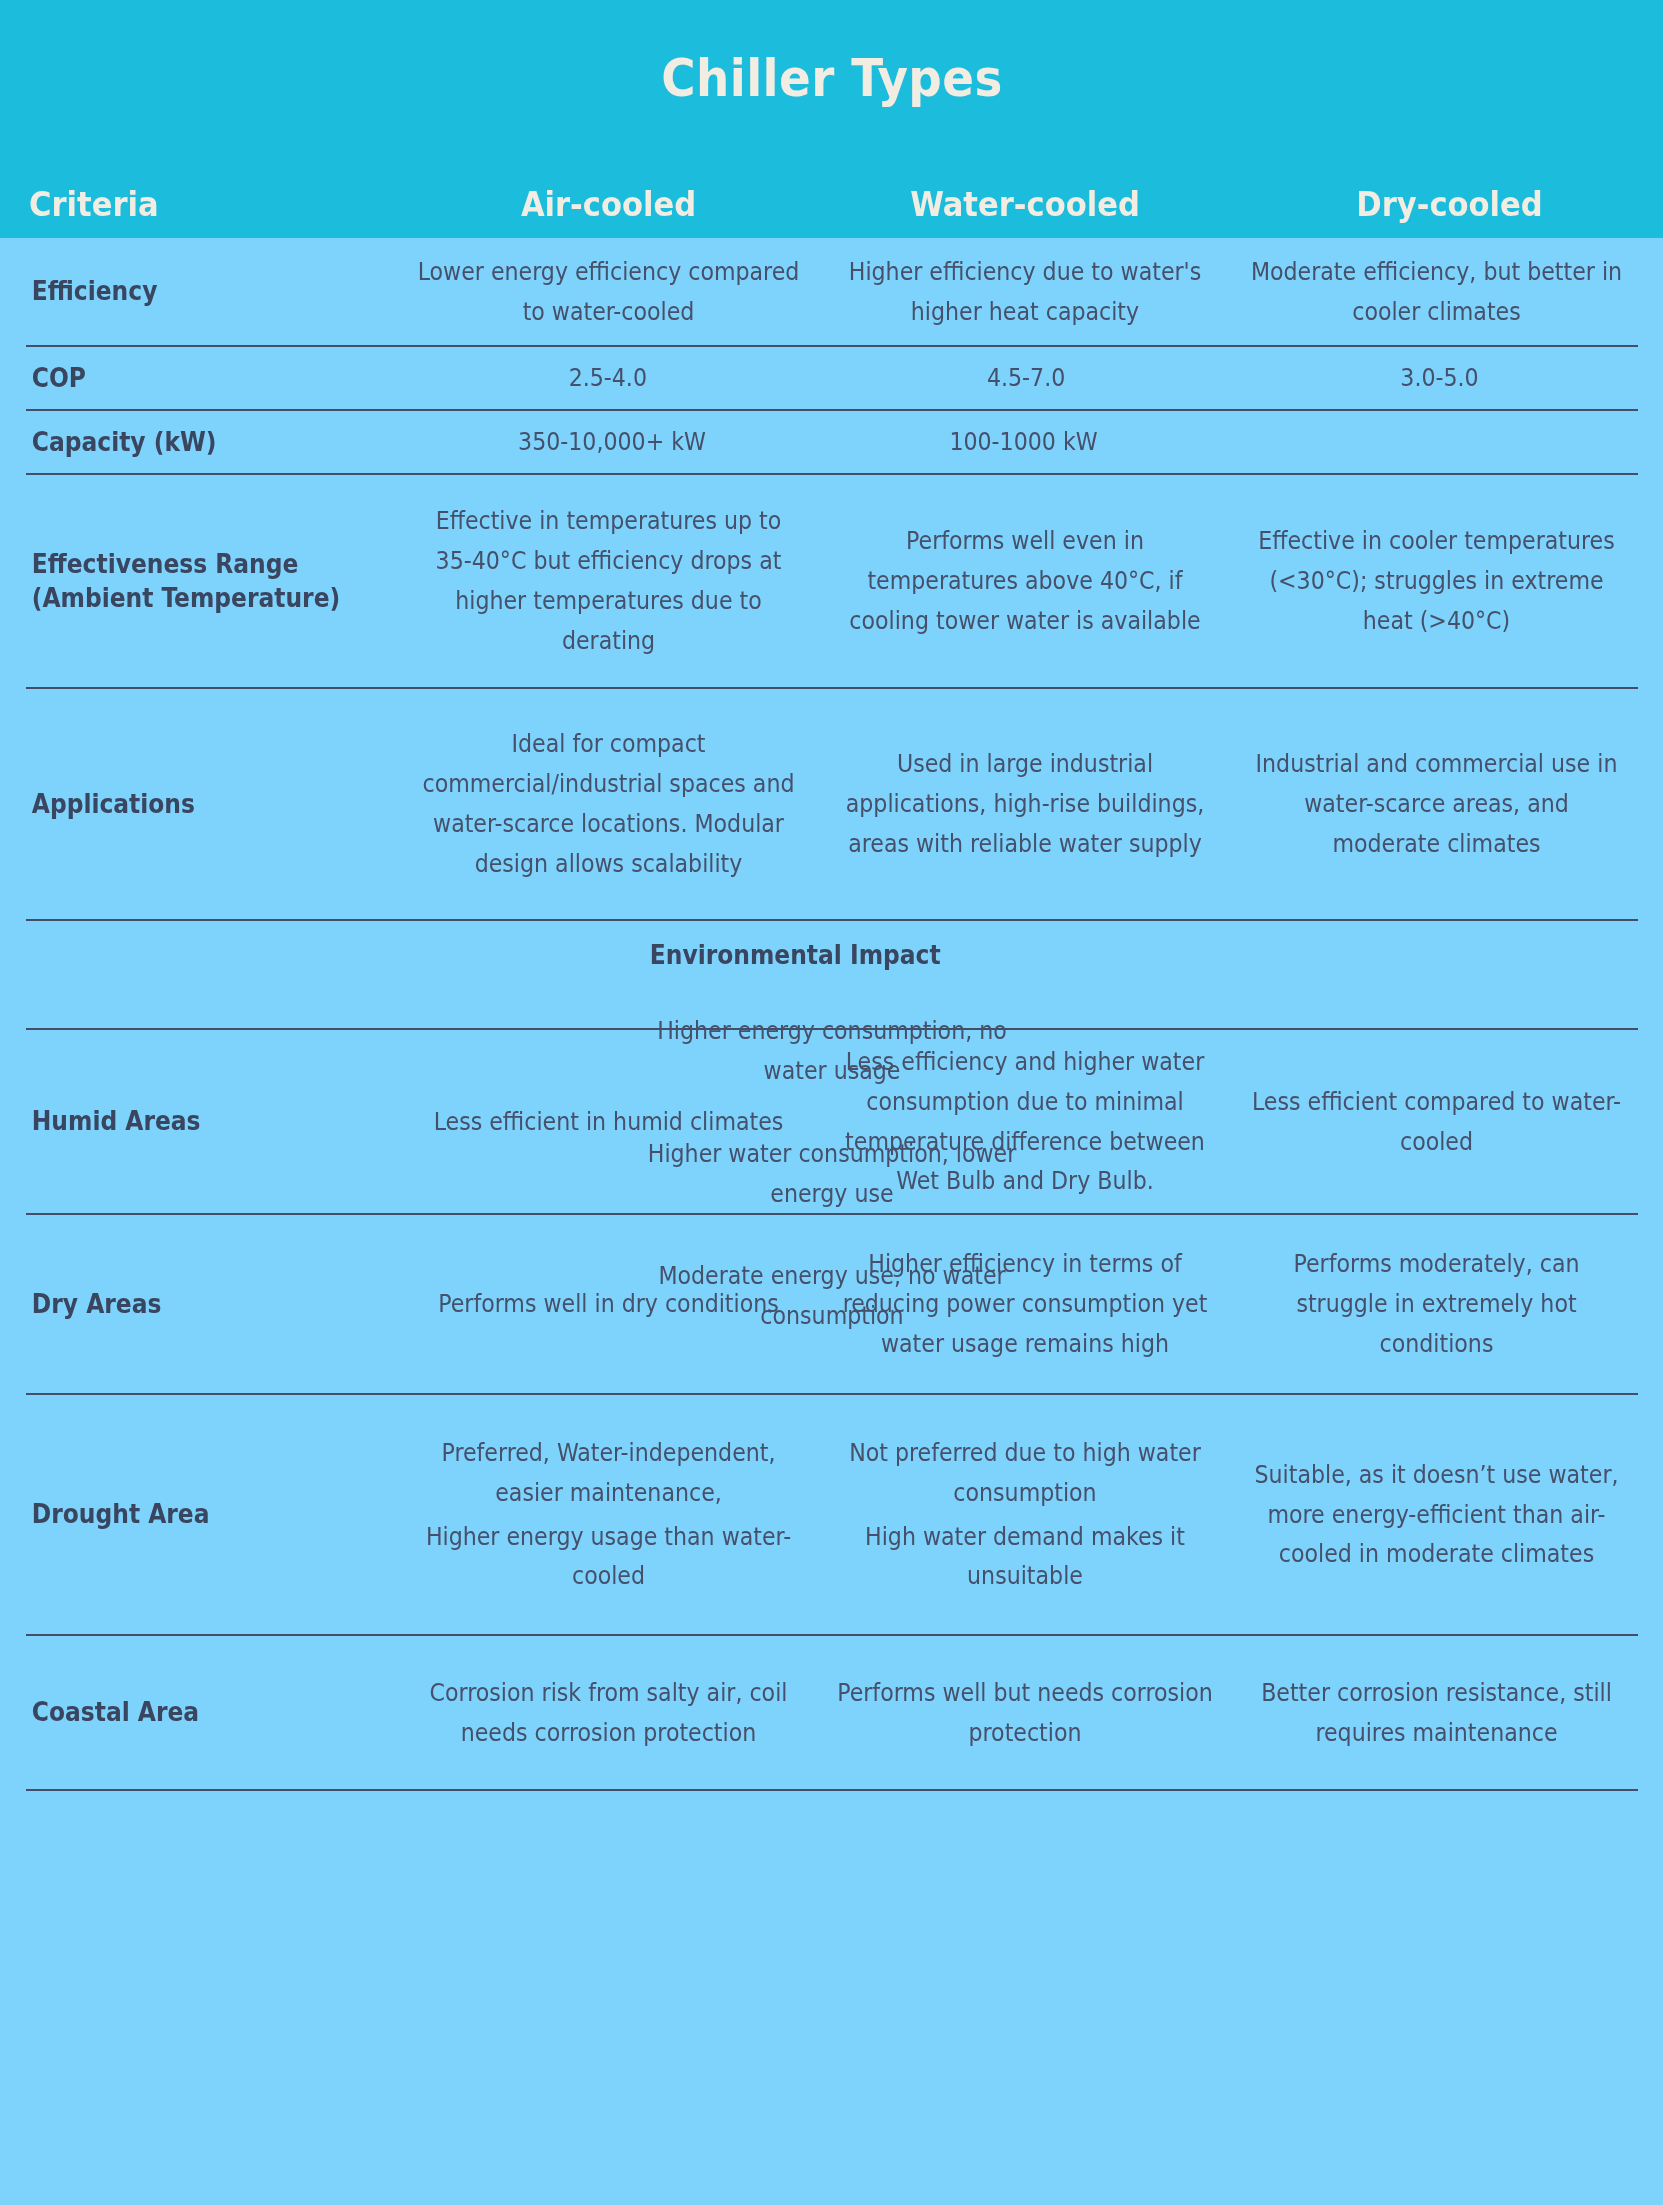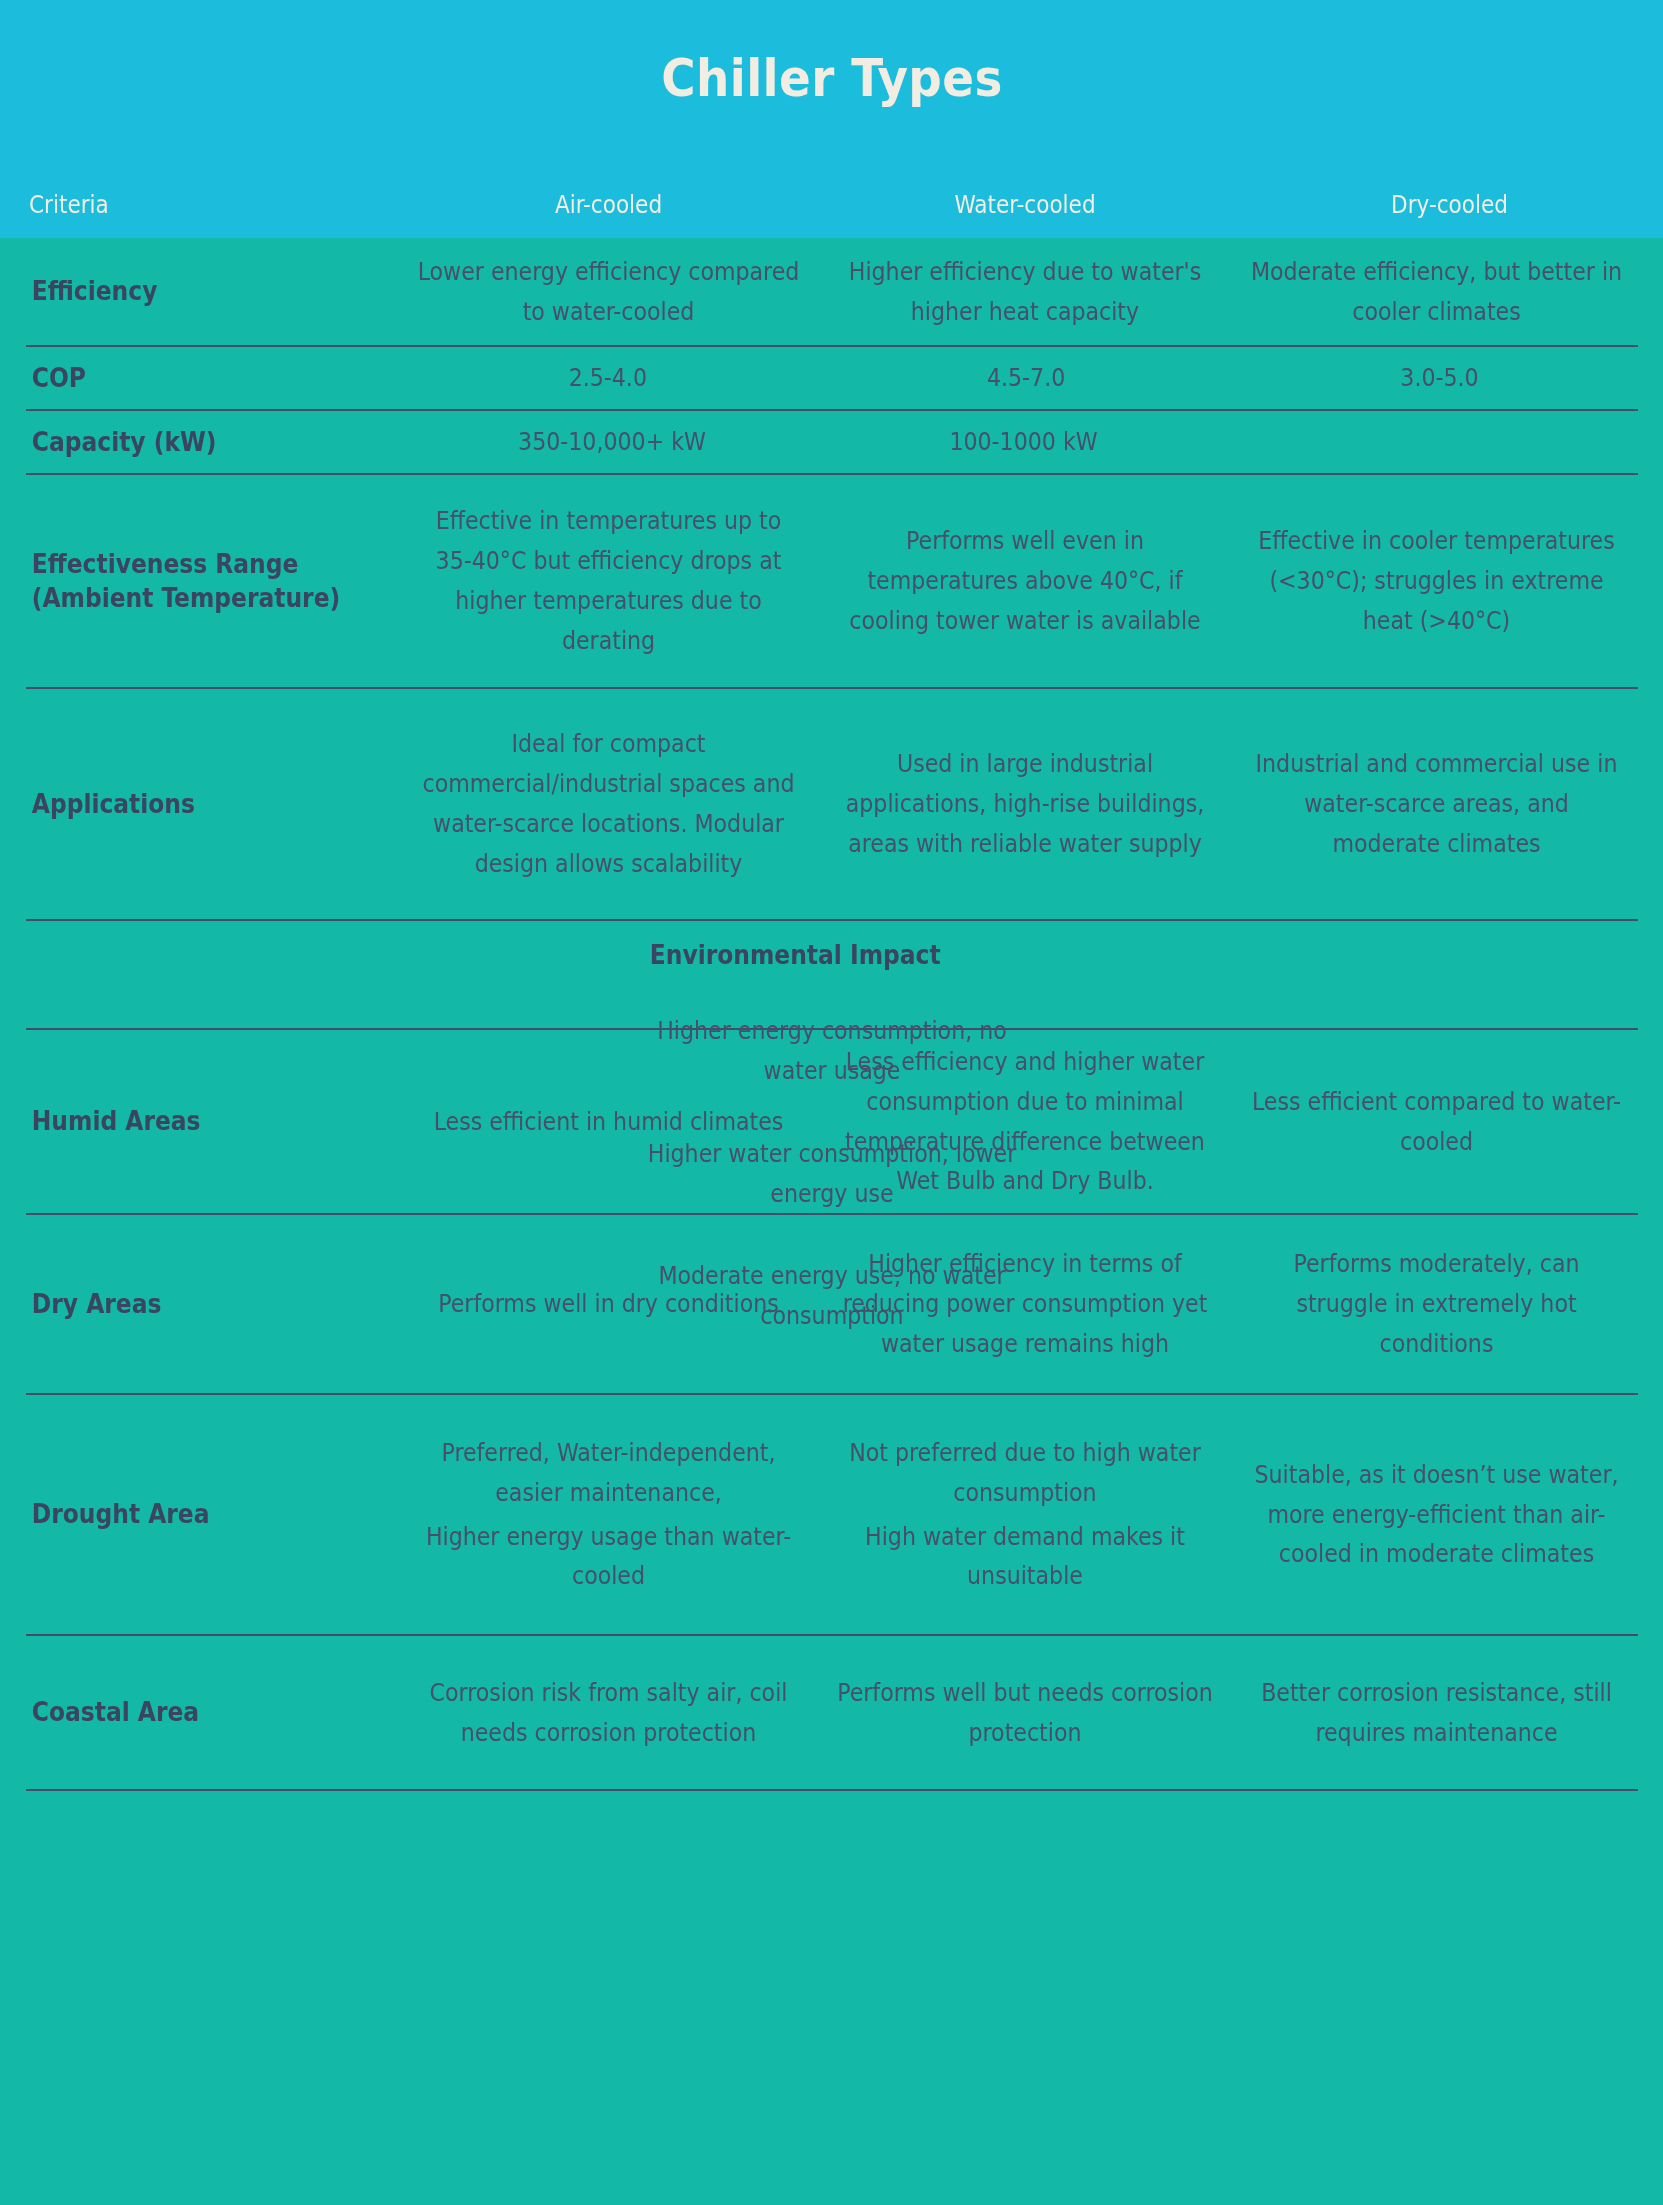--- a/index.html
+++ b/index.html
@@ -46,22 +46,22 @@
     white-space: nowrap;
   }
 
   .head-row {
     display: flex;
     height: 82px;
     align-items: center;
     box-sizing: border-box;
   }
   .head-cell {
-    font-size: 24px;
-    font-weight: 400;
+    font-size: 34px;
+    font-weight: 700;
     color: #F2EDE3;
     line-height: 1.1;
     box-sizing: border-box;
     white-space: nowrap;
     margin-top: 16px;
   }
   .col-criteria { width: 402px; padding-left: 29px; text-align: left; }
   .col-air      { width: 413px; text-align: center; }
   .col-water    { width: 420px; text-align: center; }
   .col-dry      { width: 429px; text-align: center; }
@@ -117,21 +117,21 @@
   .r-dry         { height: 180px; }
   .r-drought     { height: 241px; }
   .r-coastal     { height: 155px; }
 
   .cell-val p { margin: 4px; }
   .cell-val p + p { margin-top: 0.1em; }
 </style>
 </head>
 <body>
 
-<div class="page" style="background: #14b8a6;">
+<div class="page" style="background: #7dd3fc;">
 
   <div class="header-band" style="background: rgb(28, 188, 220);">
     <div class="title-row">
       <div class="title" style="color: rgb(242, 237, 227);">Chiller Types</div>
     </div>
     <div class="head-row">
       <div class="head-cell col-criteria" style="color: rgb(242, 237, 227);">Criteria</div>
       <div class="head-cell col-air" style="color: rgb(242, 237, 227);">Air-cooled</div>
       <div class="head-cell col-water" style="color: rgb(242, 237, 227);">Water-cooled</div>
       <div class="head-cell col-dry" style="color: rgb(242, 237, 227);">Dry-cooled</div>

